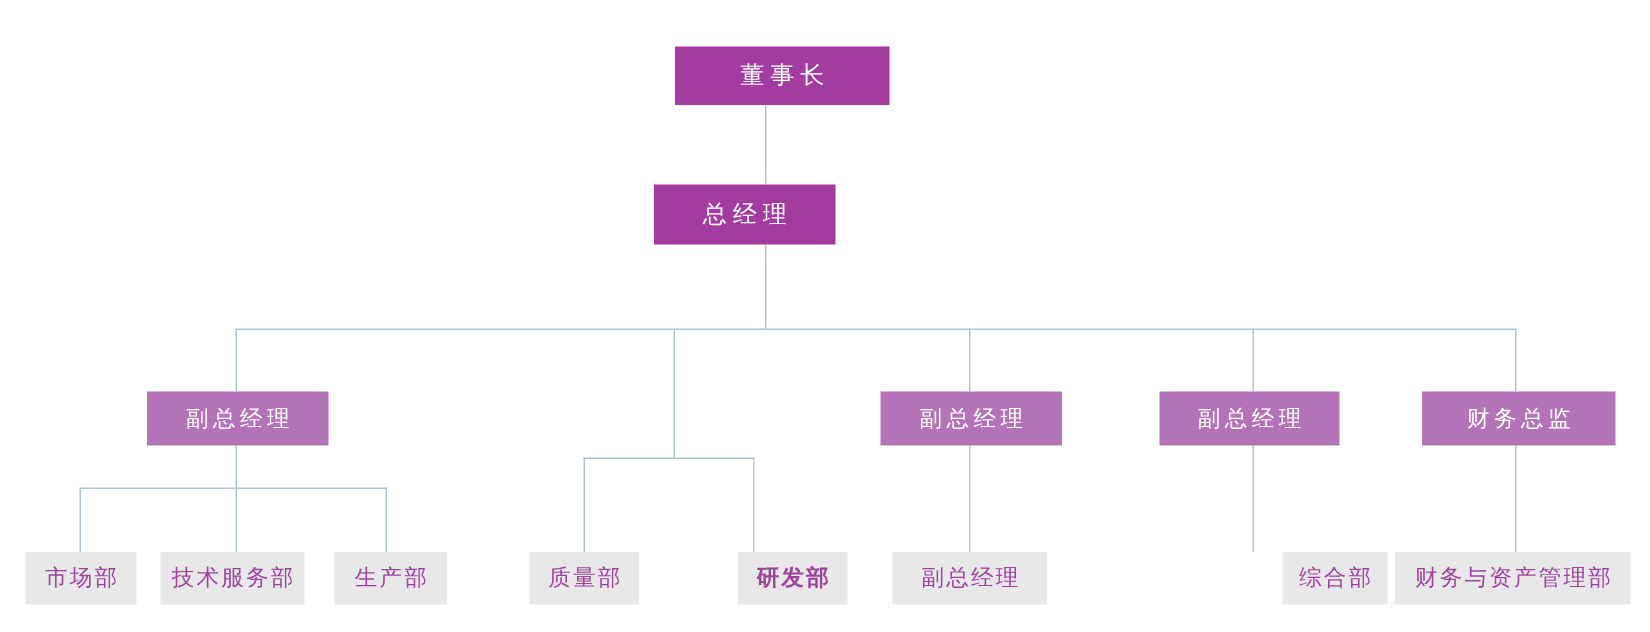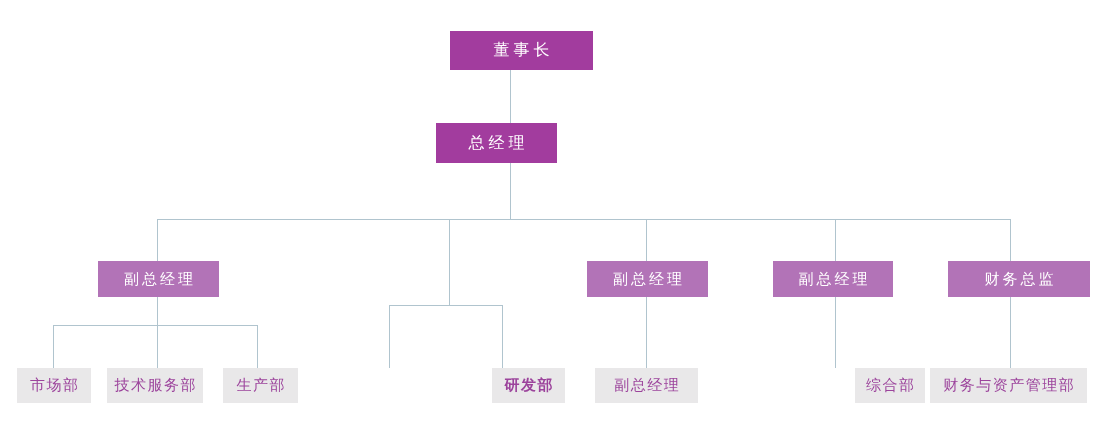--- a/index.html
+++ b/index.html
@@ -69,23 +69,24 @@
   <div class="line" style="left:835px; top:297px; width:1px;   height:71px;"></div>
   <div class="line" style="left:1010px;top:297px; width:1px;   height:71px;"></div>
 
   <div class="node lvl-exec" style="left:450px; top:31px;  width:143px; height:39px;">董事长</div>
 
   <div class="node lvl-exec" style="left:436px; top:123px; width:121px; height:40px;">总经理</div>
 
   <div class="node lvl-mgr" style="left:98px;  top:261px; width:121px; height:36px;">副总经理</div>
   <div class="node lvl-mgr" style="left:587px; top:261px; width:121px; height:36px;">副总经理</div>
   <div class="node lvl-mgr" style="left:773px; top:261px; width:120px; height:36px;">副总经理</div>
-  <div class="node lvl-mgr" style="left:948px; top:261px; width:142px; height:36px;">财务总监</div>
+  <div class="node lvl-mgr" style="left:948px; top:261px; width:129px; height:36px;">财务总监</div>
 
   <div class="node lvl-dept" style="left:17px;  top:368px; width:74px;  height:35px;font-family:Liberation Serif, serif;">市场部</div>
   <div class="node lvl-dept" style="left:107px; top:368px; width:96px;  height:35px;">技术服务部</div>
   <div class="node lvl-dept" style="left:223px; top:368px; width:75px;  height:35px;">生产部</div>
+  <div class="node lvl-dept" style="left:353px; top:368px; width:73px;  height:35px;">质量部</div>
   <div class="node lvl-dept" style="left:492px; top:368px; width:73px;  height:35px;font-weight:bold;">研发部</div>
   <div class="node lvl-dept" style="left:595px; top:368px; width:103px; height:35px;">副总经理</div>
   <div class="node lvl-dept" style="left:807px; top:368px; width:70px;  height:35px;margin-left:48px;">综合部</div>
   <div class="node lvl-dept" style="left:930px; top:368px; width:157px; height:35px;">财务与资产管理部</div>
 
 </div>
 
 </body></html>

